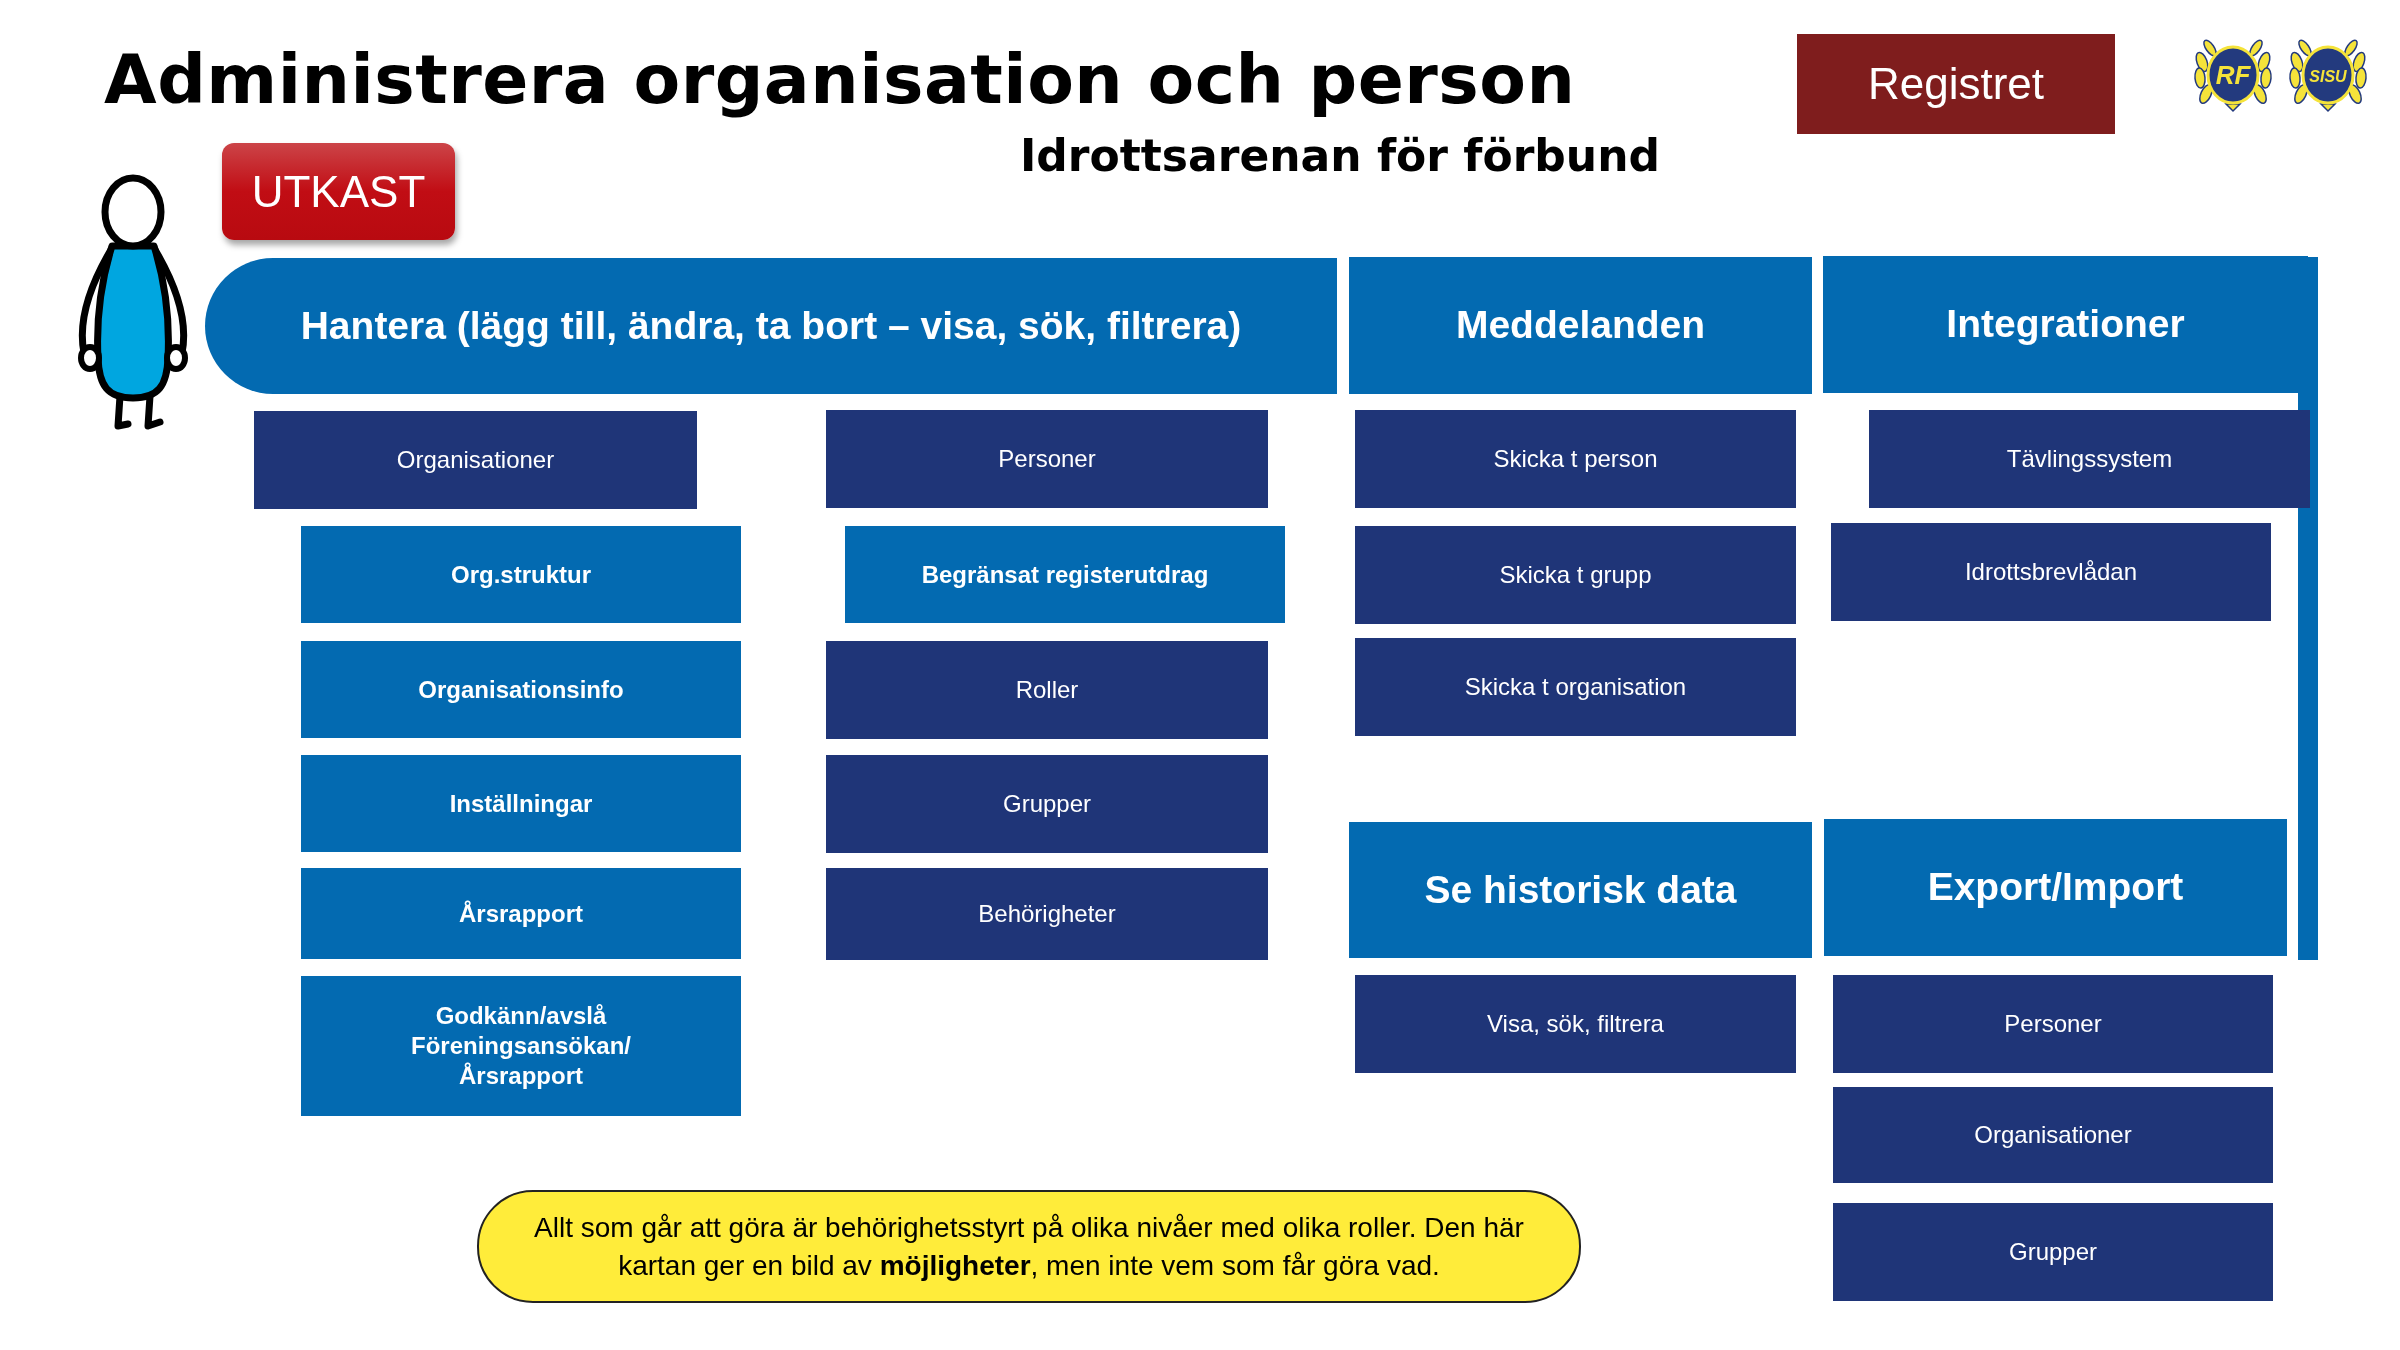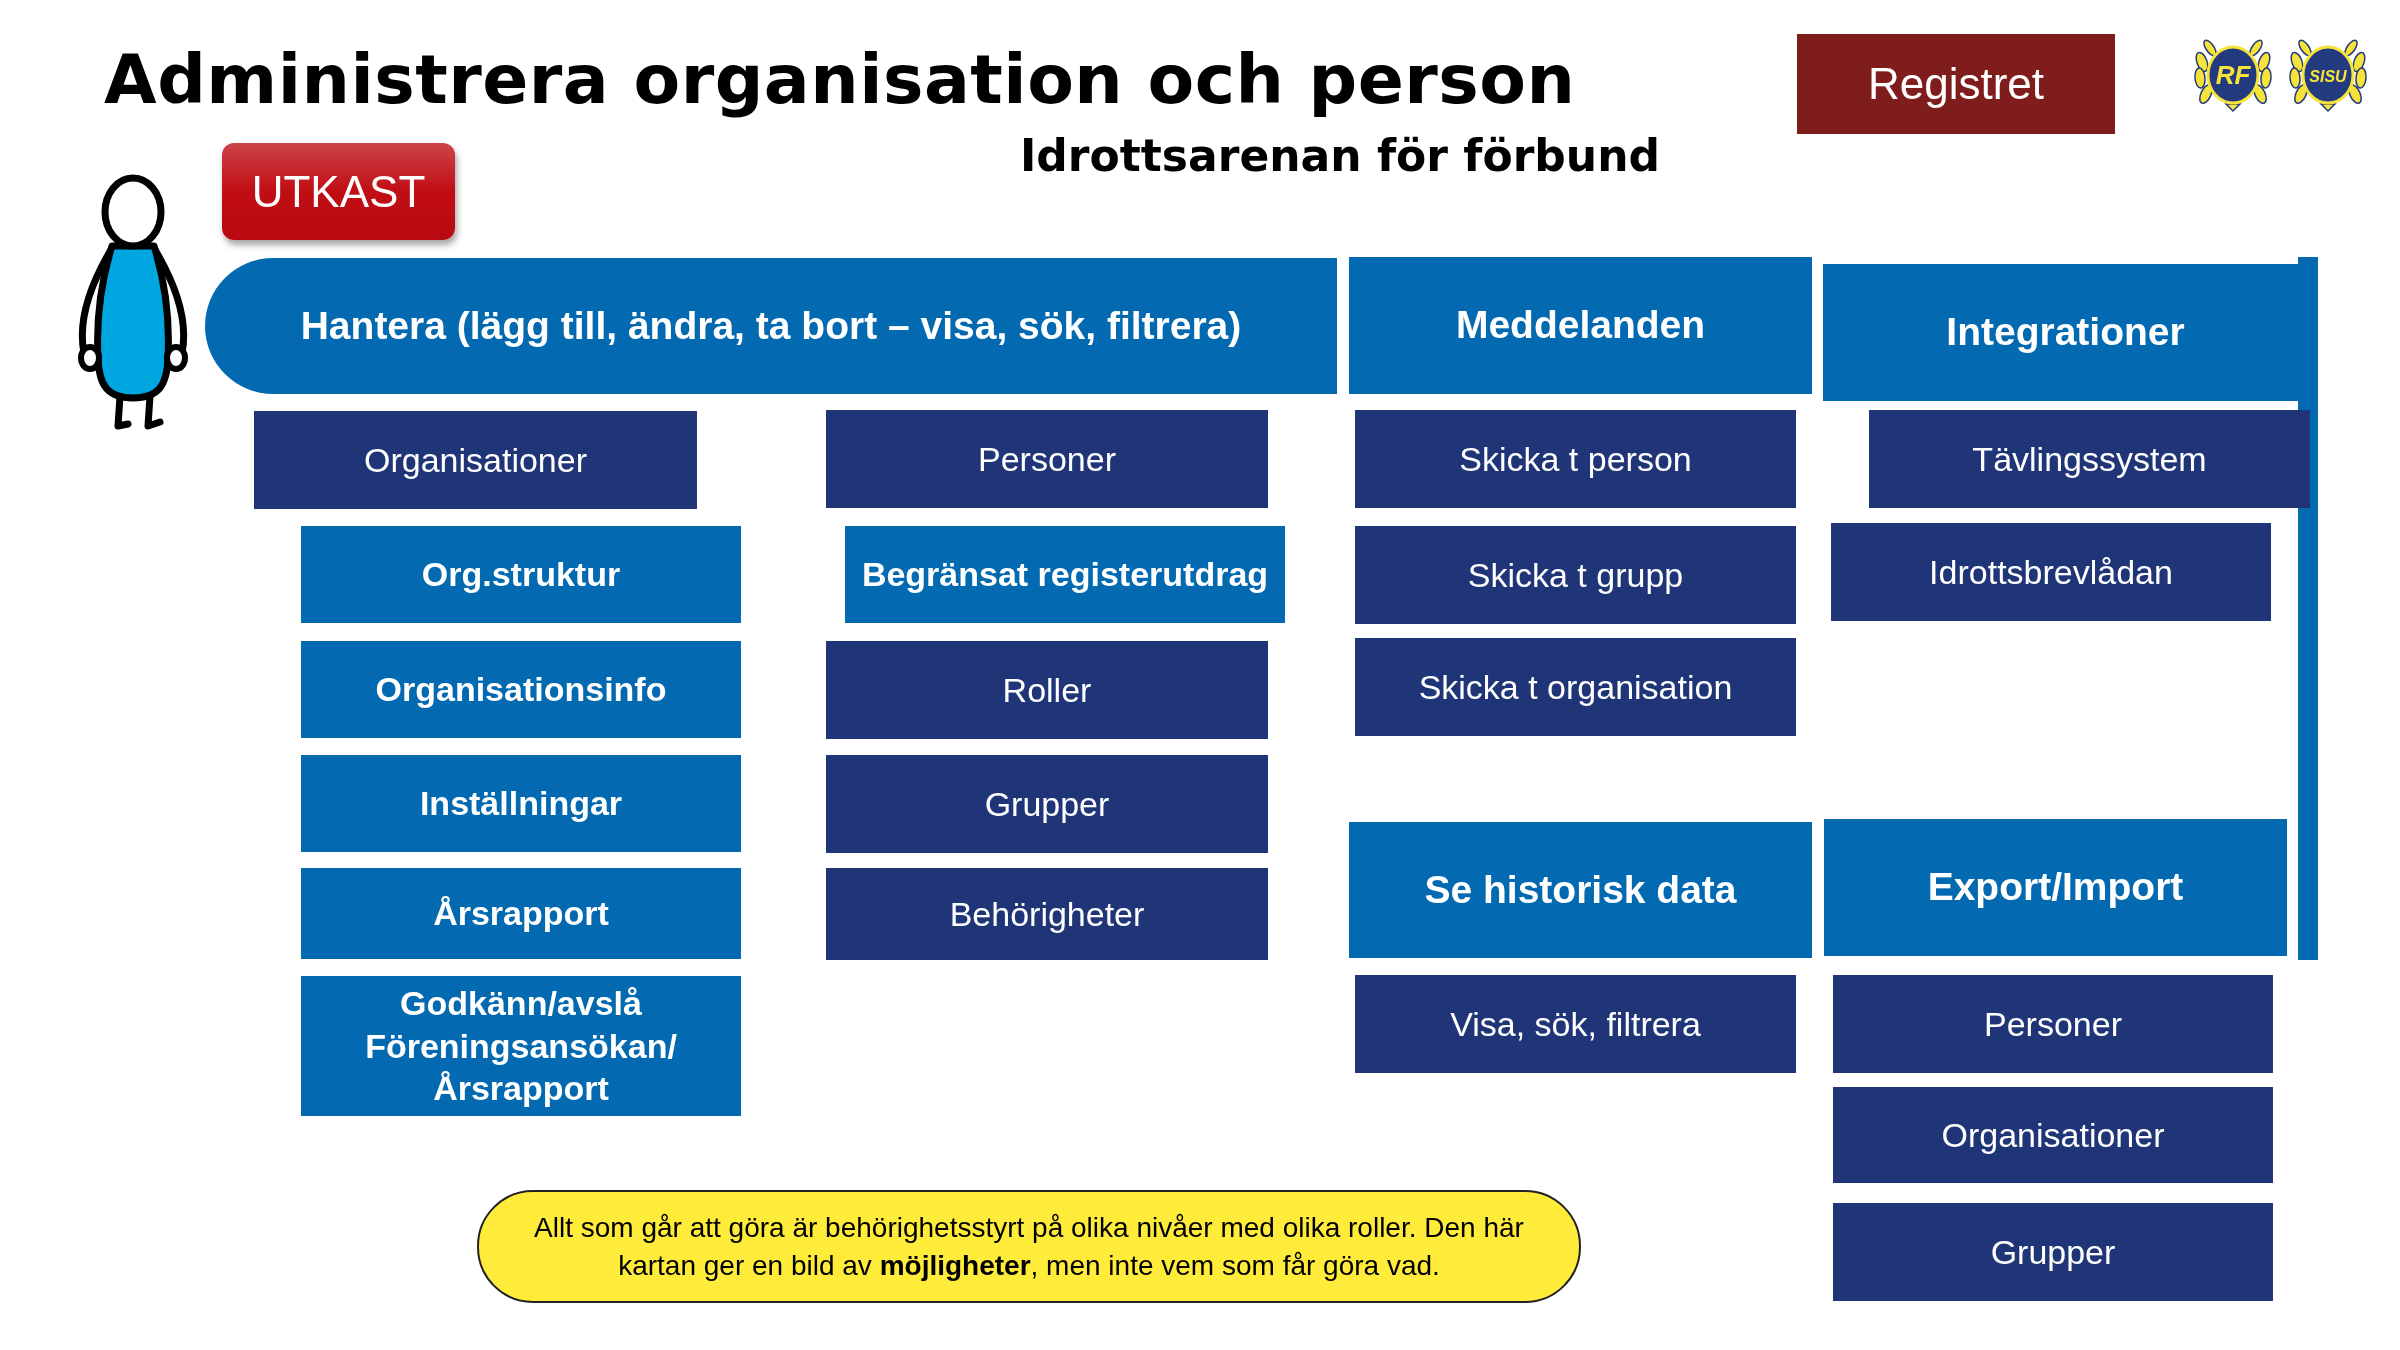--- a/index.html
+++ b/index.html
@@ -29,21 +29,21 @@
     left: 222px; top: 143px; width: 233px; height: 97px;
     border-radius: 12px;
     background: linear-gradient(#cc4448, #c10d14 50%, #b80a10);
     color: #fff; font-size: 44px;
     display: flex; align-items: center; justify-content: center;
     box-shadow: 2px 5px 6px rgba(0,0,0,0.35);
   }
   .figure { left: 68px; top: 158px; width: 130px; height: 280px; }
   .box {
     display: flex; align-items: center; justify-content: center;
-    text-align: center; color: #fff; font-size: 34px; line-height: 1.25;
+    text-align: center; color: #fff; font-size: 24px; line-height: 1.25;
   }
   .lb { background: #036ab1; font-weight: bold; }
   .db { background: #1f3578; }
   .hdr { font-size: 39px; }
   .hantera {
     left: 205px; top: 258px; width: 1132px; height: 136px;
     border-radius: 100px 0 0 100px;
   }
   .vbar { left: 2298px; top: 257px; width: 20px; height: 703px; background: #036ab1; }
   .callout {
@@ -109,21 +109,21 @@
     </g>
     <path d="M44 88 C34 120 28 160 30 200 C31 228 40 240 65 240 C90 240 99 228 100 200 C102 160 96 120 86 88 Z" fill="#00a6e0" stroke="#000" stroke-width="7" stroke-linejoin="round"></path>
     <ellipse cx="65" cy="54" rx="28" ry="34" fill="#fff" stroke="#000" stroke-width="7"></ellipse>
     <ellipse cx="22" cy="200" rx="9" ry="11" fill="#fff" stroke="#000" stroke-width="6"></ellipse>
     <ellipse cx="108" cy="200" rx="9" ry="11" fill="#fff" stroke="#000" stroke-width="6"></ellipse>
   </svg>
 </div>
 
 <div class="abs box lb hdr hantera">Hantera (lägg till, ändra, ta bort – visa, sök, filtrera)</div>
 <div class="abs box lb hdr" style="left:1349px; top:257px; width:463px; height:137px;">Meddelanden</div>
-<div class="abs box lb hdr" style="left:1823px; top:264px; width:485px; height:137px;">Integrationer</div>
+<div class="abs box lb hdr" style="left:1823px; top:256px; width:485px; height:137px;">Integrationer</div>
 <div class="abs vbar"></div>
 
 <div class="abs box db" style="left:254px; top:411px; width:443px; height:98px;">Organisationer</div>
 <div class="abs box lb" style="left:301px; top:526px; width:440px; height:97px;">Org.struktur</div>
 <div class="abs box lb" style="left:301px; top:641px; width:440px; height:97px;">Organisationsinfo</div>
 <div class="abs box lb" style="left:301px; top:755px; width:440px; height:97px;">Inställningar</div>
 <div class="abs box lb" style="left:301px; top:868px; width:440px; height:91px;">Årsrapport</div>
 <div class="abs box lb" style="left:301px; top:976px; width:440px; height:140px; padding:0 60px;">Godkänn/avslå Föreningsansökan/ Årsrapport</div>
 
 <div class="abs box db" style="left:826px; top:410px; width:442px; height:98px;">Personer</div>

